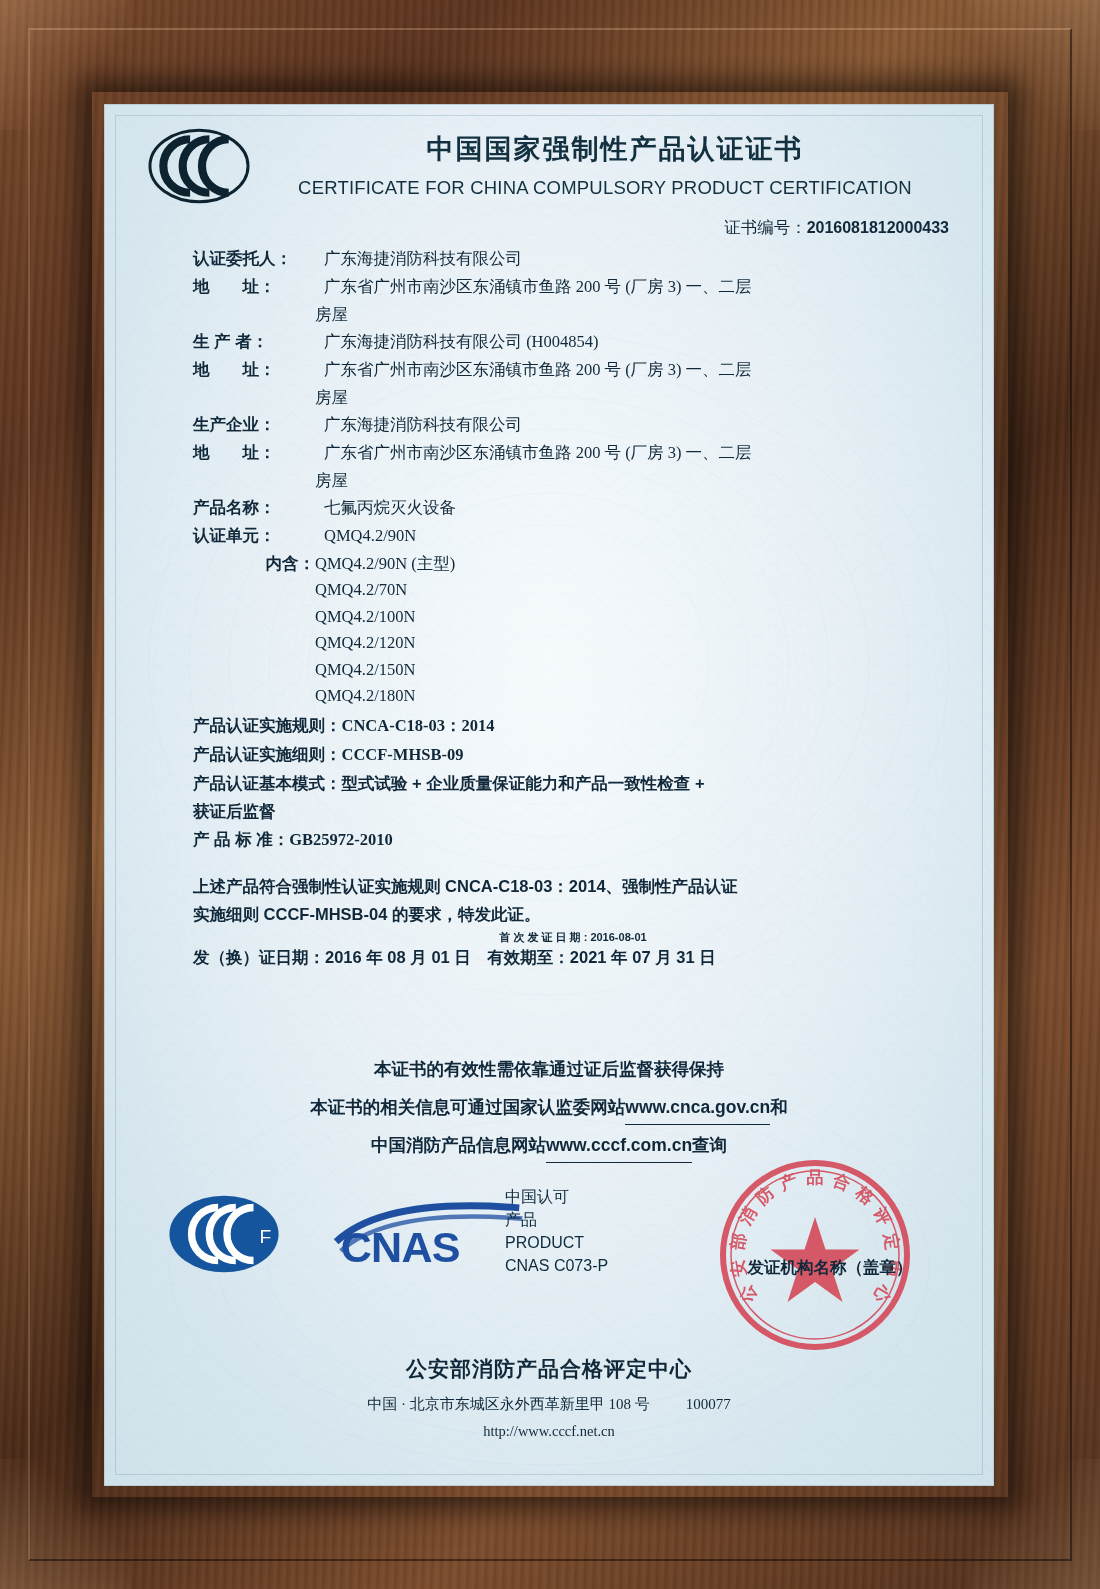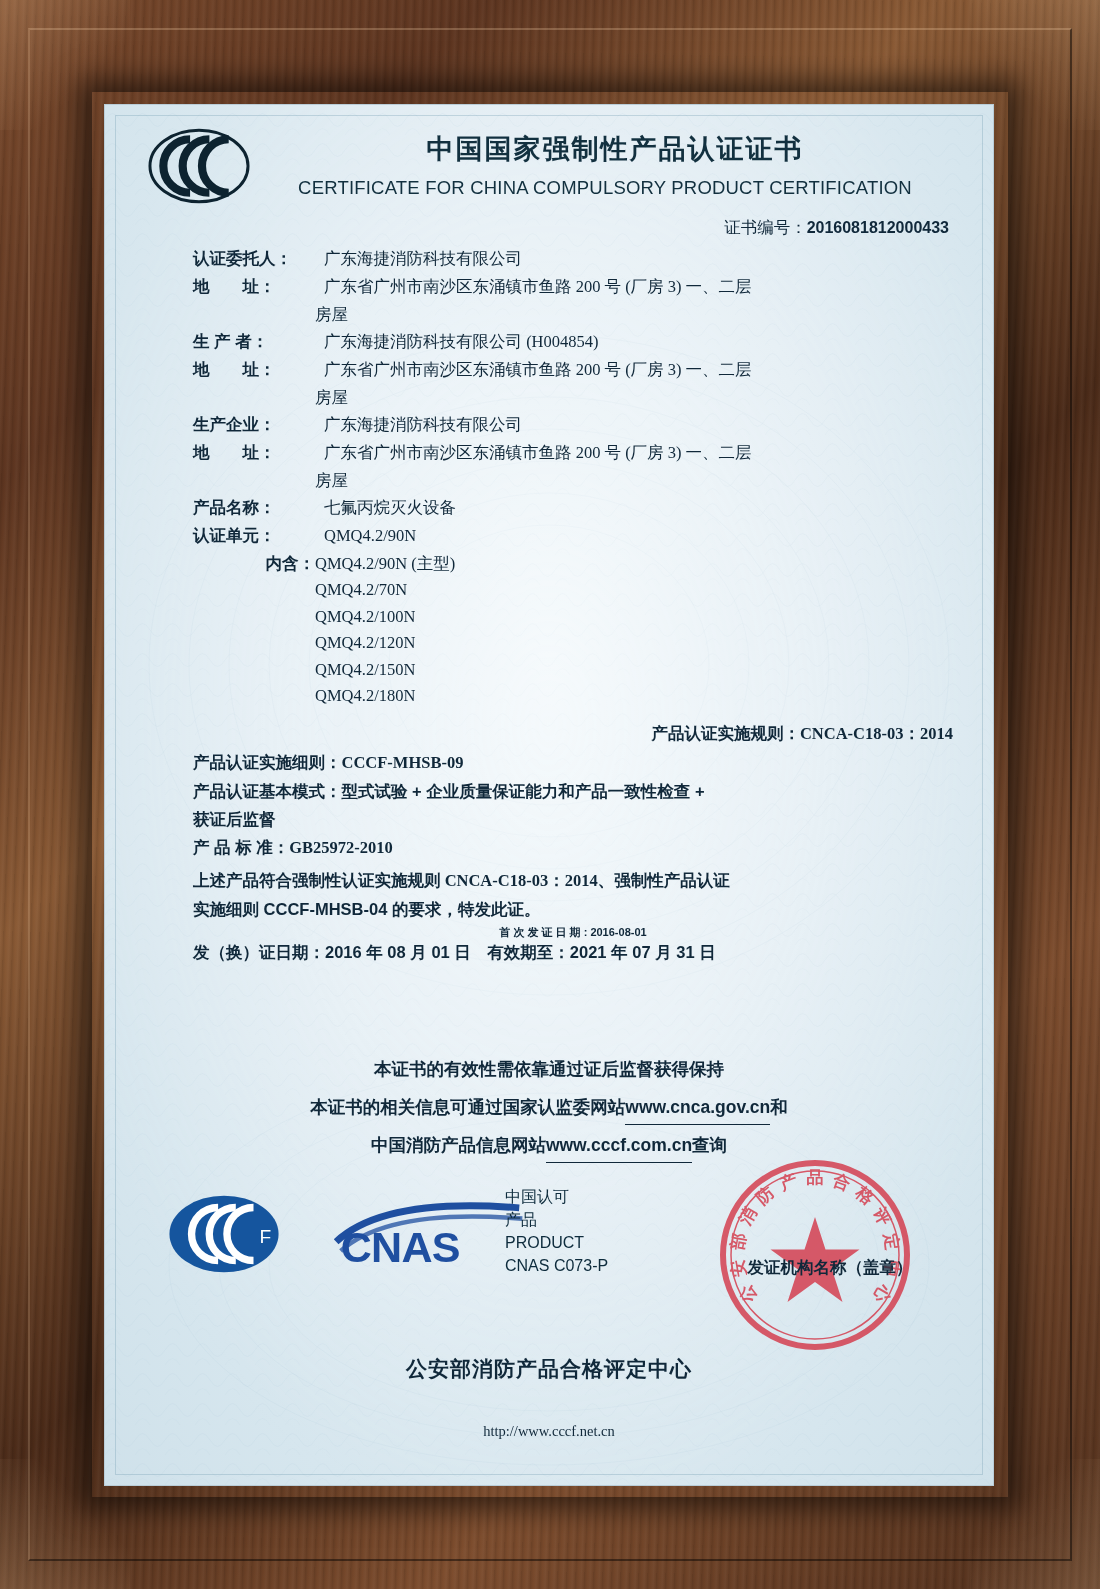--- a/index.html
+++ b/index.html
@@ -248,35 +248,35 @@
       <div class="sub-head">
         <div class="lab">内含：</div>
         <div class="val">QMQ4.2/90N (主型)</div>
       </div>
       <div class="sub-list">QMQ4.2/70N</div>
       <div class="sub-list">QMQ4.2/100N</div>
       <div class="sub-list">QMQ4.2/120N</div>
       <div class="sub-list">QMQ4.2/150N</div>
       <div class="sub-list">QMQ4.2/180N</div>
 
-      <div class="longline" style="margin-top:9px;text-align:right;">
+      <div class="longline" style="margin-top:1px;">
         <span>产品认证实施规则：</span><span class="mono">CNCA-C18-03：2014</span>
       </div>
       <div class="longline">
         <span>产品认证实施细则：</span><span class="mono">CCCF-MHSB-09</span>
       </div>
       <div class="longline">
         <span>产品认证基本模式：</span><span>型式试验 + 企业质量保证能力和产品一致性检查 +</span>
       </div>
       <div class="longline">获证后监督</div>
       <div class="longline">
         <span>产 品 标 准：</span><span class="mono">GB25972-2010</span>
       </div>
 
-      <div class="longline" style="margin-top:5px;font-family:Liberation Serif, serif;">上述产品符合强制性认证实施规则 CNCA-C18-03：2014、强制性产品认证</div>
+      <div class="longline" style="margin-top:18px;">上述产品符合强制性认证实施规则 CNCA-C18-03：2014、强制性产品认证</div>
       <div class="longline">实施细则 CCCF-MHSB-04 的要求，特发此证。</div>
 
       <div class="center-line">首 次 发 证 日 期 : 2016-08-01</div>
       <div class="issue-line">发（换）证日期：2016 年 08 月 01 日　有效期至：2021 年 07 月 31 日</div>
     </div>
 
     <div class="valid">
       <div>本证书的有效性需依靠通过证后监督获得保持</div>
       <div>
         <span>本证书的相关信息可通过国家认监委网站</span><span class="u">www.cnca.gov.cn</span><span>和</span>
@@ -324,16 +324,19 @@
         <text transform="rotate(60 100 100)" x="100" y="28" text-anchor="middle">评</text>
         <text transform="rotate(80 100 100)" x="100" y="28" text-anchor="middle">定</text>
         <text transform="rotate(100 100 100)" x="100" y="28" text-anchor="middle">中</text>
         <text transform="rotate(120 100 100)" x="100" y="28" text-anchor="middle">心</text>
       </g>
     </svg>
 
     <div class="seal-label">发证机构名称（盖章）</div>
 
     <div class="org">公安部消防产品合格评定中心</div>
+    <div class="addr">
+      <span>中国 · 北京市东城区永外西革新里甲 108 号</span><span class="zip">100077</span>
+    </div>
     <div class="url">http://www.cccf.net.cn</div>
 
   </div>
 </div>
 
 </body></html>

